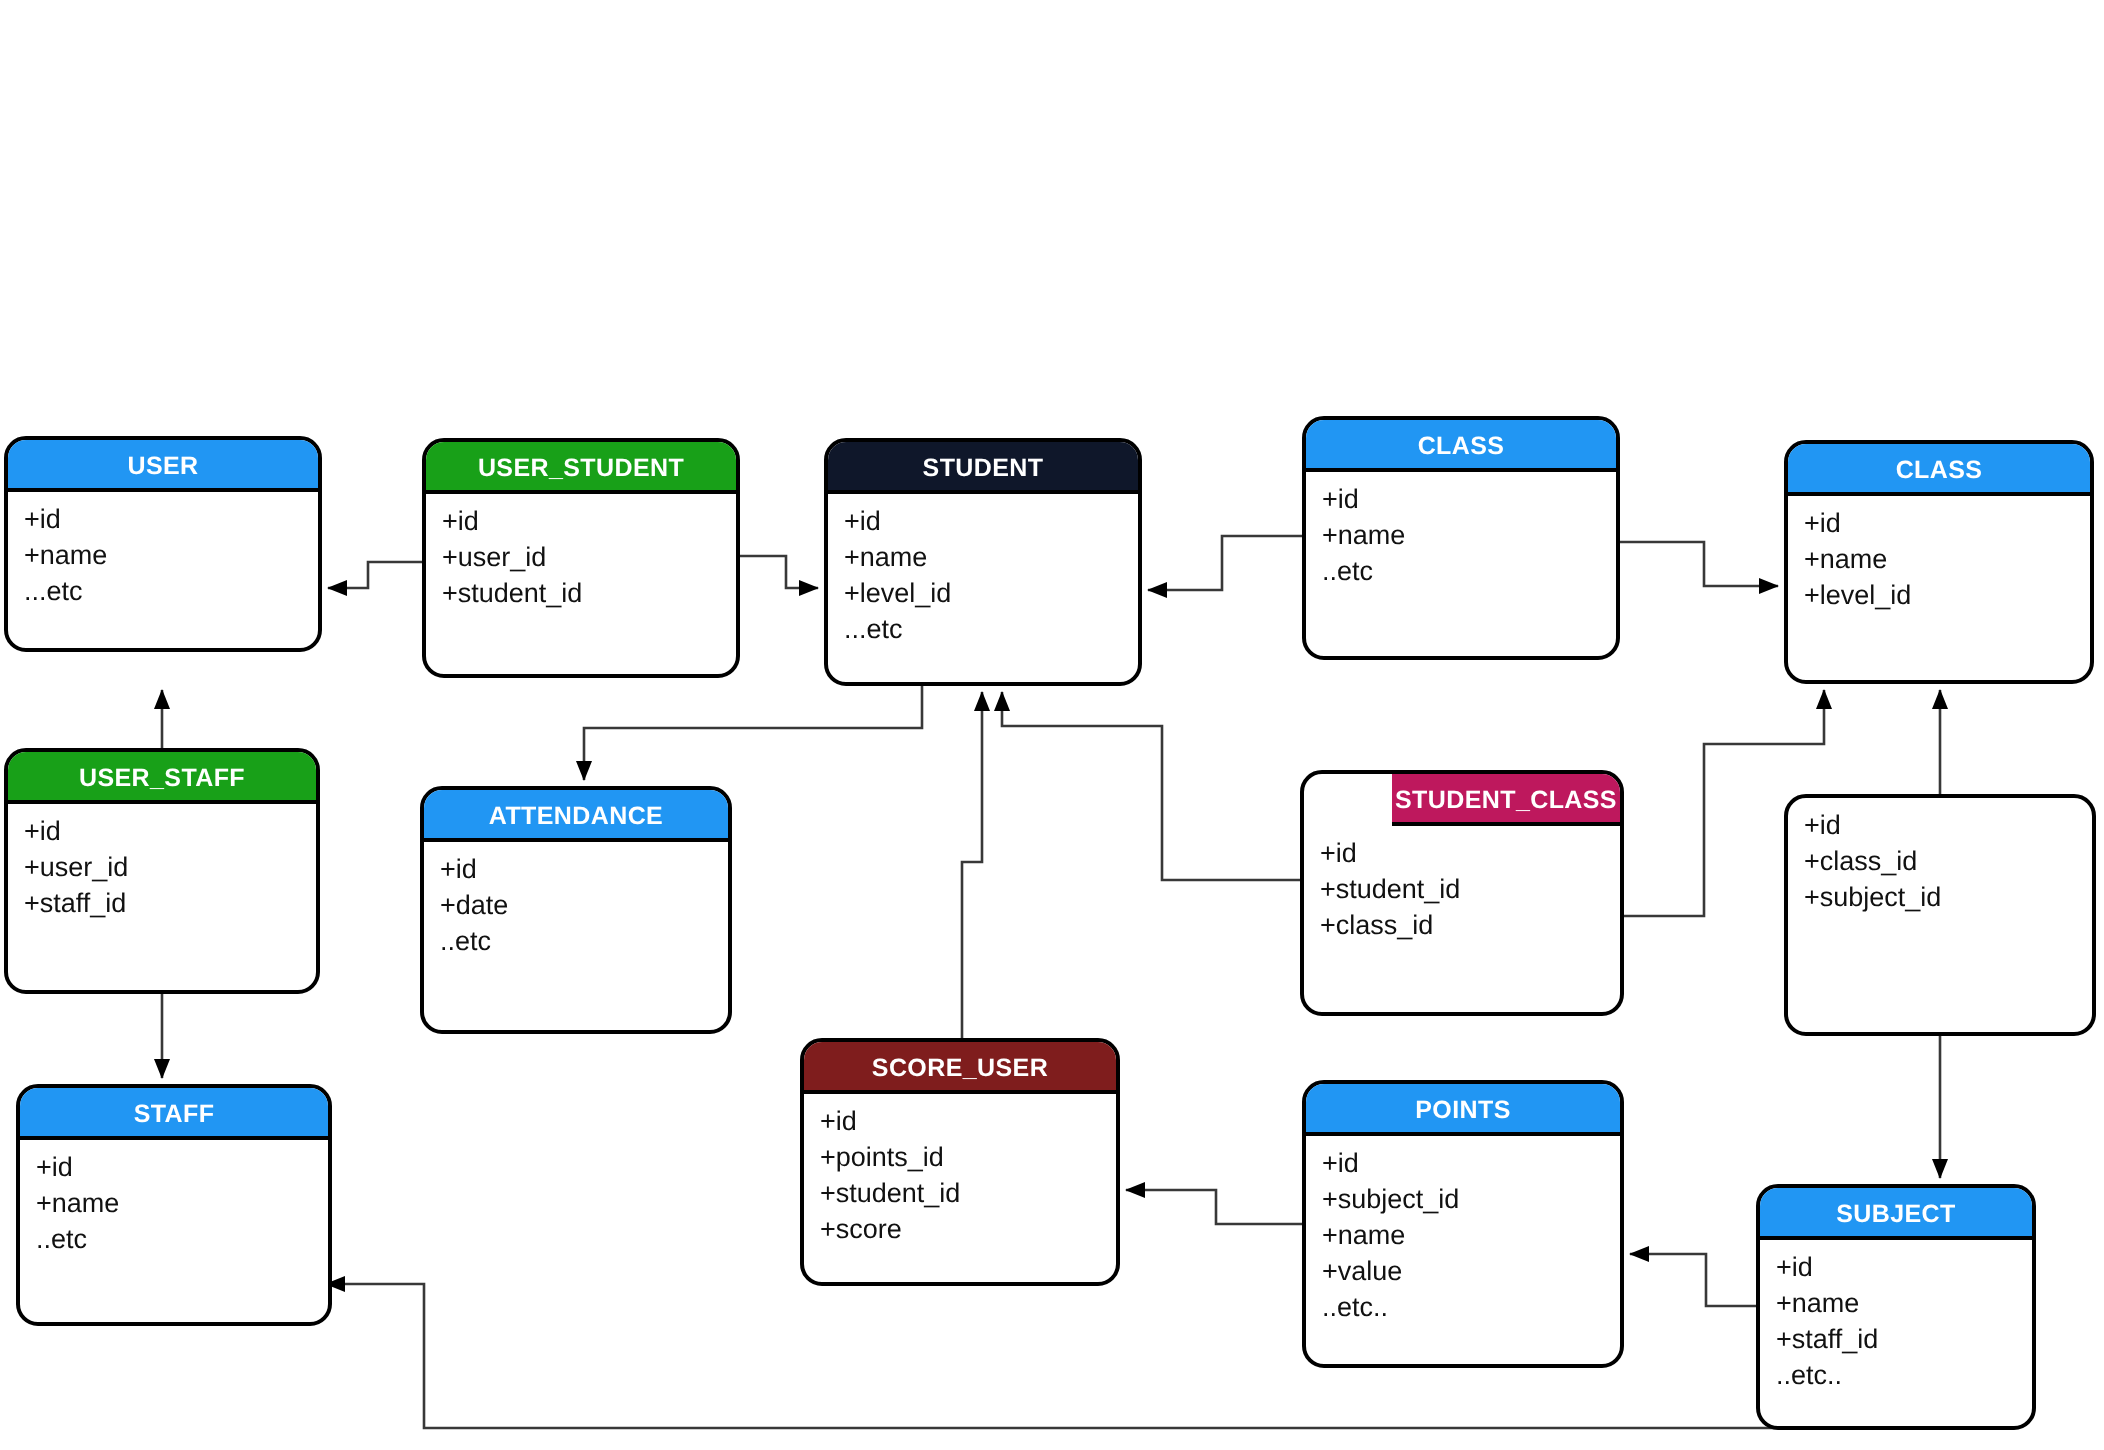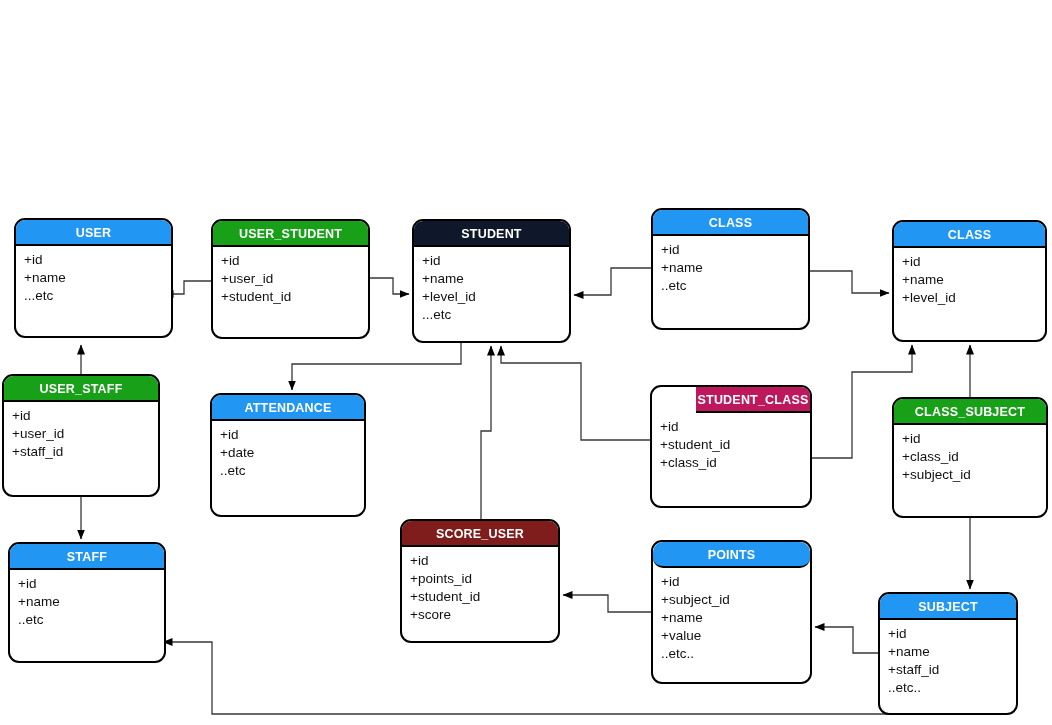--- a/index.html
+++ b/index.html
@@ -70,21 +70,21 @@
       <polyline points="650,440 581,440 581,363 501,363 501,346" class="edge" marker-end="url(#arrowhead)"></polyline>
       <polyline points="812,458 852,458 852,372 912,372 912,345" class="edge" marker-end="url(#arrowhead)"></polyline>
       <polyline points="970,397 970,345" class="edge" marker-end="url(#arrowhead)"></polyline>
       <polyline points="970,518 970,589" class="edge" marker-end="url(#arrowhead)"></polyline>
       <polyline points="481,519 481,431 491,431 491,346" class="edge" marker-end="url(#arrowhead)"></polyline>
       <polyline points="651,612 608,612 608,595 563,595" class="edge" marker-end="url(#arrowhead)"></polyline>
       <polyline points="892,653 853,653 853,627 815,627" class="edge" marker-end="url(#arrowhead)"></polyline>
       <polyline points="892,714 212,714 212,642 163,642" class="edge" marker-end="url(#arrowhead)"></polyline>
     </svg>
 
-<div class="entity" style="left: 14px; top: 218px; width: 159px; height: 120px;">
+<div class="entity" style="left: 2px; top: 218px; width: 159px; height: 108px;">
       <div class="entity-header" style="background: rgb(33, 150, 243);">USER</div>
       <div class="entity-body">
         <div class="field">+id</div>
         <div class="field">+name</div>
         <div class="field">...etc</div>
       </div>
     </div>
     <div class="entity" style="left: 211px; top: 219px; width: 159px; height: 120px;">
       <div class="entity-header" style="background: rgb(24, 160, 24);">USER_STUDENT</div>
       <div class="entity-body">
@@ -136,21 +136,20 @@
     </div>
     <div class="entity" style="left: 650px; top: 385px; width: 162px; height: 123px;">
       <div class="entity-header" style="background: #be185d; margin-left: 44px;">STUDENT_CLASS</div>
       <div class="entity-body">
         <div class="field">+id</div>
         <div class="field">+student_id</div>
         <div class="field">+class_id</div>
       </div>
     </div>
     <div class="entity" style="left: 892px; top: 397px; width: 156px; height: 121px;">
-      <div class="entity-header" style="background: rgb(24, 160, 24);">CLASS_SUBJECT</div>
       <div class="entity-body">
         <div class="field">+id</div>
         <div class="field">+class_id</div>
         <div class="field">+subject_id</div>
       </div>
     </div>
     <div class="entity" style="left: 8px; top: 542px; width: 158px; height: 121px;">
       <div class="entity-header" style="background: rgb(33, 150, 243);">STAFF</div>
       <div class="entity-body">
         <div class="field">+id</div>
@@ -161,21 +160,21 @@
     <div class="entity" style="left: 400px; top: 519px; width: 160px; height: 124px;">
       <div class="entity-header" style="background: #7f1d1d;">SCORE_USER</div>
       <div class="entity-body">
         <div class="field">+id</div>
         <div class="field">+points_id</div>
         <div class="field">+student_id</div>
         <div class="field">+score</div>
       </div>
     </div>
     <div class="entity" style="left: 651px; top: 540px; width: 161px; height: 144px;">
-      <div class="entity-header" style="background: rgb(33, 150, 243); border-radius: 10px;">POINTS</div>
+      <div class="entity-header" style="background: rgb(33, 150, 243);">POINTS</div>
       <div class="entity-body">
         <div class="field">+id</div>
         <div class="field">+subject_id</div>
         <div class="field">+name</div>
         <div class="field">+value</div>
         <div class="field">..etc..</div>
       </div>
     </div>
     <div class="entity" style="left: 878px; top: 592px; width: 140px; height: 123px;">
       <div class="entity-header" style="background: rgb(33, 150, 243);">SUBJECT</div>

